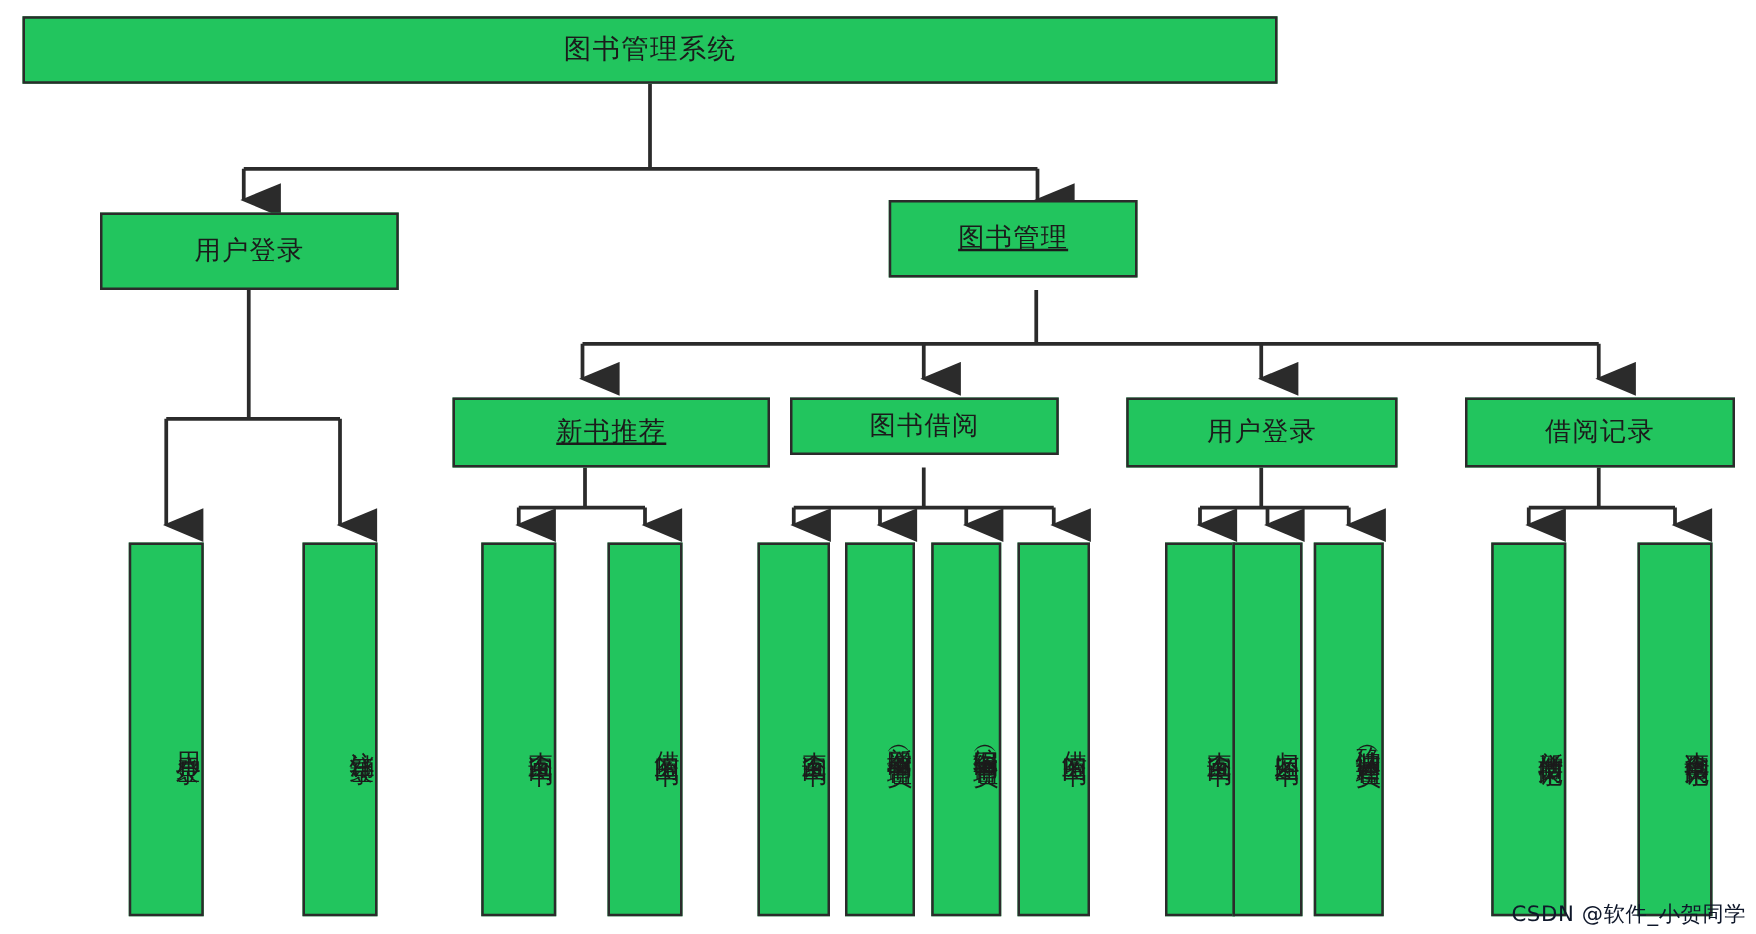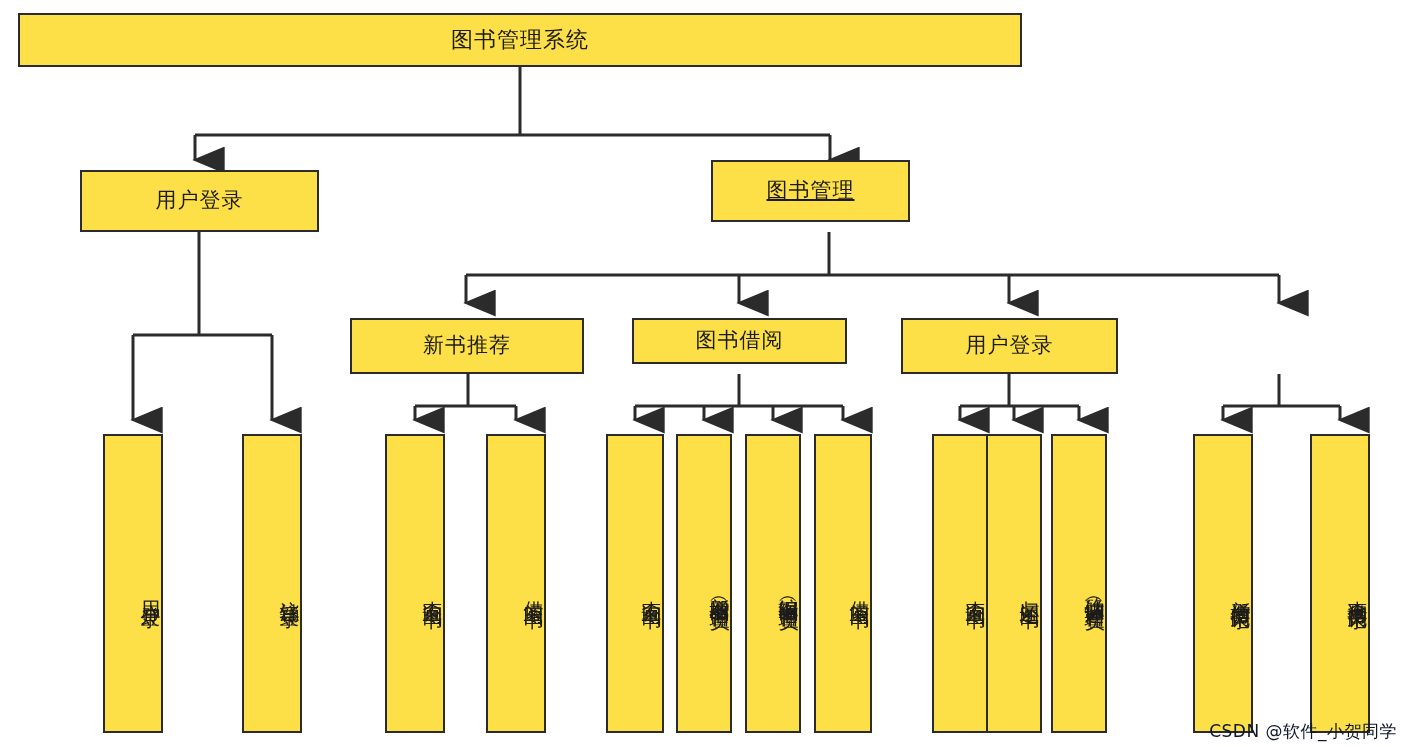--- a/index.html
+++ b/index.html
@@ -23,21 +23,21 @@
     left: 0;
     top: 0;
     width: 1405px;
     height: 747px;
     pointer-events: none;
   }
   .node {
     position: absolute;
     box-sizing: border-box;
     border: 2px solid #2b2b2b;
-    background: #fde047;
+    background: #22c55e;
     display: flex;
     align-items: center;
     justify-content: center;
     color: #1b1b1b;
     z-index: 2;
   }
   .node.horiz {
     font-size: 21px;
     letter-spacing: 1px;
     line-height: 1.2;
@@ -134,29 +134,32 @@
     <span>图书管理系统</span>
   </div>
 
   <div class="node horiz" style="left:80px; top:170px; width:239px; height:62px;">
     <span>用户登录</span>
   </div>
   <div class="node horiz" style="left:711px; top:160px; width:199px; height:62px;text-decoration:underline;">
     <span>图书管理</span>
   </div>
 
-  <div class="node horiz" style="left:350px; top:318px; width:234px; height:56px;">
+  <div class="node horiz" style="left:362px; top:318px; width:254px; height:56px;text-decoration:underline;">
     <span>新书推荐</span>
   </div>
   <div class="node horiz" style="left:632px; top:318px; width:215px; height:46px;">
     <span>图书借阅</span>
   </div>
   <div class="node horiz" style="left:901px; top:318px; width:217px; height:56px;">
     <span>用户登录</span>
   </div>
+  <div class="node horiz" style="left:1172px; top:318px; width:216px; height:56px;">
+    <span>借阅记录</span>
+  </div>
 
   <div class="node vert" style="left:103px; top:434px; width:60px; height:299px;">
     <span class="vlabel">用户登录</span>
   </div>
   <div class="node vert" style="left:242px; top:434px; width:60px; height:299px;">
     <span class="vlabel">注销登录</span>
   </div>
 
   <div class="node vert" style="left:385px; top:434px; width:60px; height:299px;">
     <span class="vlabel">查询图书</span>

